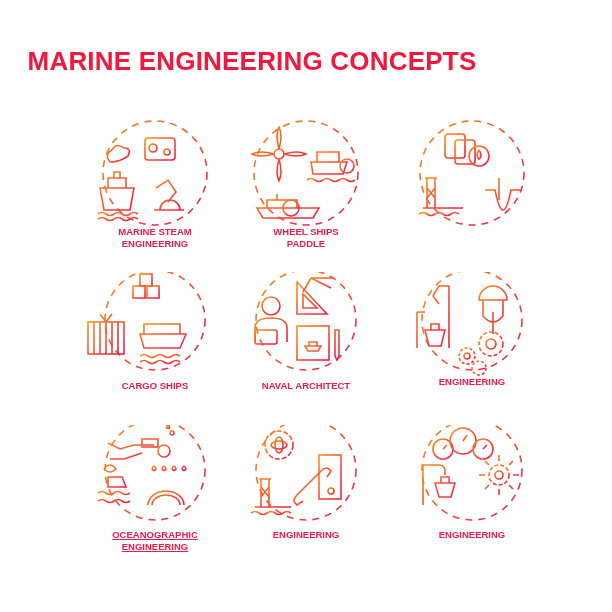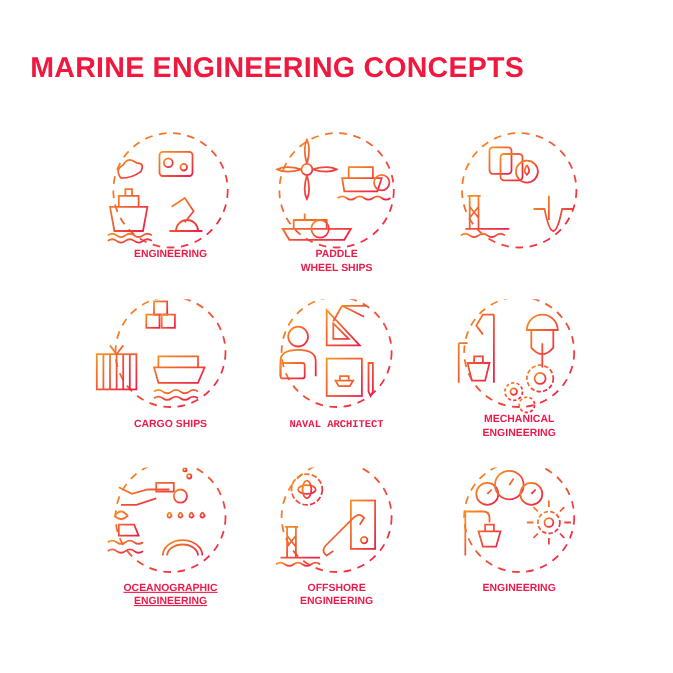--- a/index.html
+++ b/index.html
@@ -28,40 +28,41 @@
     <circle cx="85" cy="55" r="52" stroke-dasharray="7 6"></circle>
     <path d="M30 70 h34 l-4 22 h-26 z M38 70 v-10 h18 v10 M44 60 v-6 h6 v6"></path>
     <path d="M28 96 q4 -3 8 0 t8 0 t8 0 t8 0 t8 0 M28 101 q4 -3 8 0 t8 0 t8 0 t8 0 t8 0"></path>
     <rect x="75" y="20" width="30" height="22" rx="3"></rect>
     <circle cx="83" cy="30" r="4"></circle>
       <circle cx="97" cy="34" r="3"></circle>
     <path d="M84 92 h30 M90 92 a10 10 0 0 1 20 0 M86 70 l12 -8 l8 12 l-8 10"></path>
     <path d="M40 44 q-6 -8 2 -12 q4 -8 12 -2 q8 0 4 8 q-8 6 -18 6"></path>
   </svg>
   <div class="label" style="top:108px;">
+    <div>MARINE STEAM</div>
     <div>ENGINEERING</div>
   </div>
 </div>
 
 <div class="cell" style="left:221px;top:118px;">
   <svg width="170" height="150" fill="none" stroke="url(#g)" stroke-width="1.6">
     <circle cx="85" cy="55" r="52" stroke-dasharray="7 6"></circle>
     <g transform="translate(58,36)">
       <circle r="5"></circle>
       <path d="M0 -5 q-4 -14 0 -22 q4 8 0 22 M5 0 q14 -4 22 0 q-8 4 -22 0 M0 5 q4 14 0 22 q-4 -8 0 -22 M-5 0 q-14 4 -22 0 q8 -4 22 0"></path>
     </g>
     <path d="M90 44 h36 l-4 12 h-30 z M96 44 v-10 h22 v10"></path>
     <circle cx="126" cy="48" r="7"></circle>
     <path d="M86 62 q4 -3 8 0 t8 0 t8 0 t8 0 t8 0 t8 0"></path>
     <path d="M36 90 h62 l-6 10 h-50 z M46 90 v-8 h30 v8 M56 82 v-6"></path>
     <circle cx="70" cy="90" r="8"></circle>
   </svg>
   <div class="label" style="top:108px;">
+    <div>WHEEL SHIPS</div>
     <div>PADDLE</div>
-    <div>WHEEL SHIPS</div>
   </div>
 </div>
 
 <div class="cell" style="left:387px;top:118px;">
   <svg width="170" height="150" fill="none" stroke="url(#g)" stroke-width="1.6">
     <circle cx="85" cy="55" r="52" stroke-dasharray="7 6"></circle>
     <rect x="58" y="16" width="20" height="24" rx="3"></rect>
     <rect x="68" y="22" width="20" height="24" rx="3"></rect>
     <circle cx="92" cy="38" r="10"></circle>
     <path d="M92 32 q-4 6 0 9 q4 -3 0 -9"></path>
@@ -81,21 +82,21 @@
     <rect x="18" y="50" width="36" height="32"></rect>
     <path d="M24 50 v32 M30 50 v32 M36 50 v32 M42 50 v32 M48 50 v32 M36 50 l-6 -8 M36 50 l6 -8"></path>
     <path d="M70 62 h46 l-6 14 h-36 z M74 62 v-10 h36 v10"></path>
     <path d="M70 84 q4 -3 8 0 t8 0 t8 0 t8 0 t8 0 M70 90 q4 -3 8 0 t8 0 t8 0 t8 0 t8 0"></path>
   </svg>
   <div class="label" style="top:108px;">
     <div>CARGO SHIPS</div>
   </div>
 </div>
 
-<div class="cell" style="left:221px;top:272px;font-family:Liberation Mono, monospace;">
+<div class="cell" style="left:221px;top:272px;">
   <svg width="170" height="150" fill="none" stroke="url(#g)" stroke-width="1.6">
     <circle cx="85" cy="48" r="50" stroke-dasharray="7 6"></circle>
     <circle cx="50" cy="34" r="9"></circle>
     <path d="M34 70 v-14 q0 -10 16 -10 q16 0 16 10 v14"></path>
     <rect x="34" y="58" width="22" height="14" rx="2"></rect>
     <path d="M76 10 l30 32 h-30 z M82 22 l14 14 h-14 z"></path>
     <path d="M90 6 l-8 14 M90 6 l20 10 M90 6 h22"></path>
     <rect x="76" y="54" width="32" height="34"></rect>
     <path d="M84 74 h16 l-3 5 h-10 z M88 74 v-4 h8 v4 M114 58 v26 l2 4 l2 -4 v-26 z"></path>
   </svg>
@@ -109,21 +110,20 @@
     <circle cx="85" cy="48" r="50" stroke-dasharray="7 6"></circle>
     <path d="M92 28 a14 14 0 0 1 28 0 z M96 28 v16 q10 12 20 0 v-16 M106 40 v22"></path>
     <path d="M30 40 v36 M62 14 v62 M30 40 h8 M62 14 h-10 l-6 10 l6 8 M38 58 h20 l-4 16 h-12 z M44 58 v-6 h8 v6"></path>
     <circle cx="104" cy="72" r="12" stroke-dasharray="4 2"></circle>
       <circle cx="104" cy="72" r="5"></circle>
     <circle cx="80" cy="84" r="8" stroke-dasharray="3 2"></circle>
       <circle cx="80" cy="84" r="3"></circle>
     <circle cx="92" cy="96" r="7" stroke-dasharray="3 2"></circle>
   </svg>
   <div class="label" style="top:104px;">
-    <div>MECHANICAL</div>
     <div>ENGINEERING</div>
   </div>
 </div>
 
 <div class="cell" style="left:70px;top:425px;">
   <svg width="170" height="150" fill="none" stroke="url(#g)" stroke-width="1.6">
     <circle cx="85" cy="45" r="50" stroke-dasharray="7 6"></circle>
     <path d="M38 18 l12 6 l14 -4 h20 M40 34 l14 0 l18 -6 M72 14 h16 v8 h-16 z"></path>
     <circle cx="94" cy="26" r="6"></circle>
       <circle cx="102" cy="8" r="2"></circle>
@@ -145,21 +145,20 @@
     <circle cx="58" cy="20" r="14" stroke-dasharray="5 2"></circle>
     <ellipse cx="58" cy="20" rx="8" ry="4"></ellipse>
       <ellipse cx="58" cy="20" rx="4" ry="8"></ellipse>
     <path d="M40 82 v-28 h8 v28 M38 54 h12 M34 82 h36 M40 62 l8 10 M48 62 l-8 10"></path>
     <path d="M30 88 q4 -3 8 0 t8 0 t8 0 t8 0 t8 0"></path>
     <rect x="98" y="30" width="22" height="44"></rect>
     <path d="M76 70 l24 -24 q6 -6 10 0 l-4 6 M76 70 q-6 6 0 10 l6 -4"></path>
     <circle cx="110" cy="66" r="3"></circle>
   </svg>
   <div class="label" style="top:104px;">
-    <div>OFFSHORE</div>
     <div>ENGINEERING</div>
   </div>
 </div>
 
 <div class="cell" style="left:387px;top:425px;">
   <svg width="170" height="150" fill="none" stroke="url(#g)" stroke-width="1.6">
     <circle cx="85" cy="45" r="50" stroke-dasharray="7 6"></circle>
     <circle cx="56" cy="24" r="10"></circle>
       <circle cx="76" cy="16" r="13"></circle>
       <circle cx="96" cy="24" r="10"></circle>

